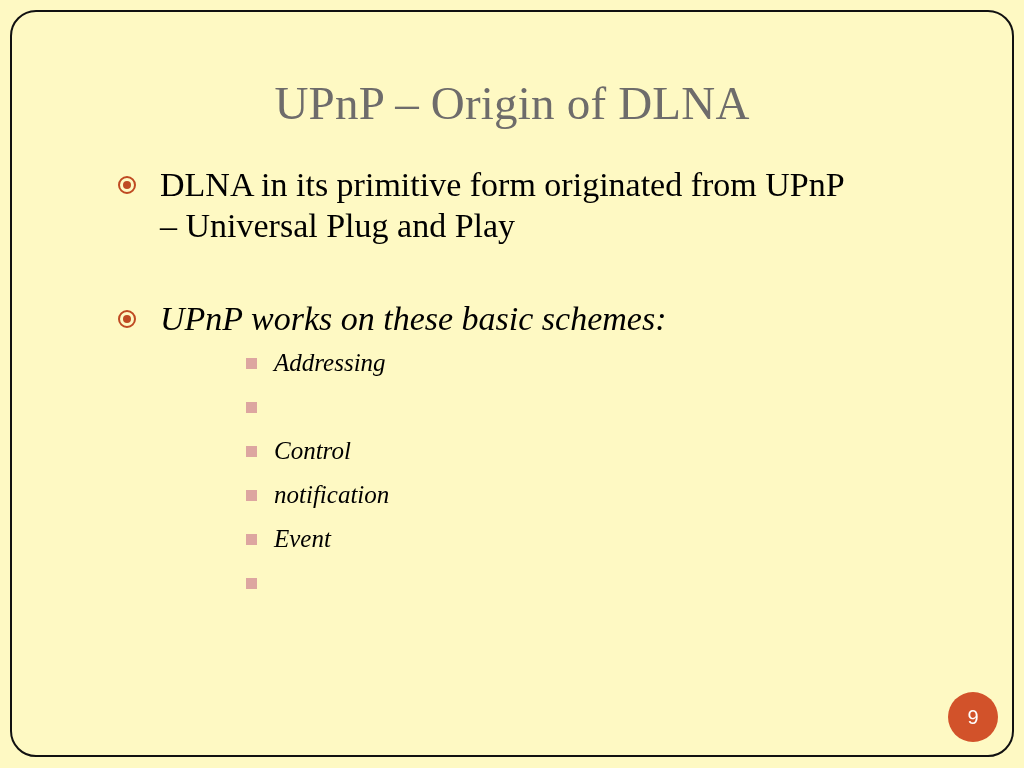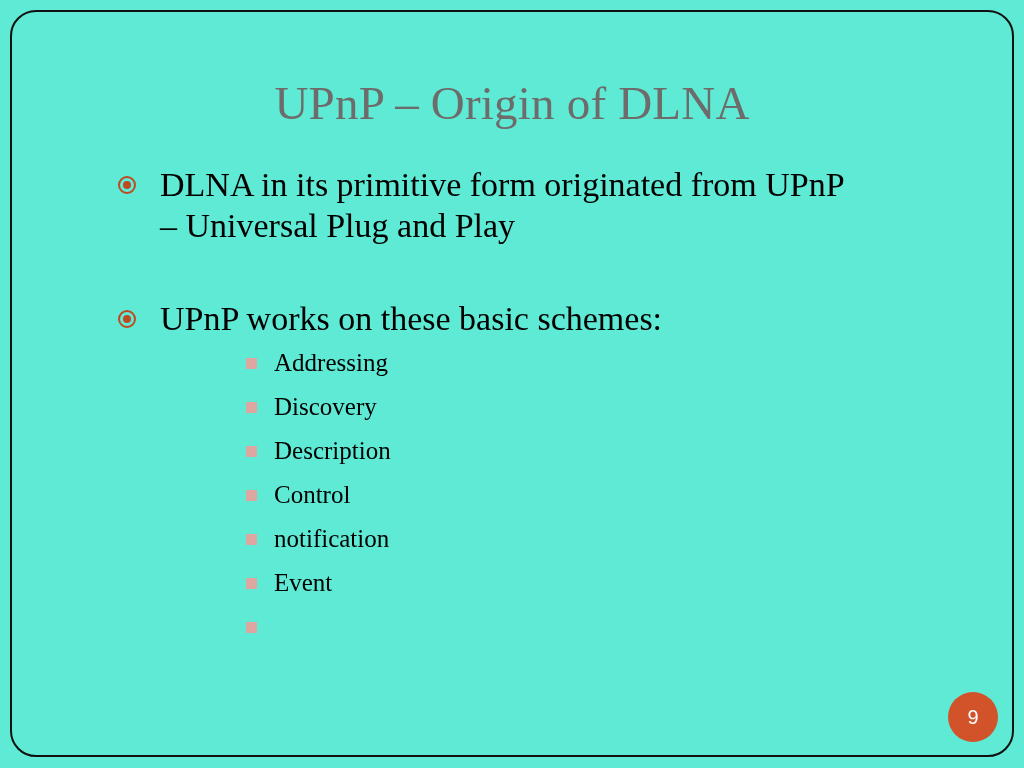--- a/index.html
+++ b/index.html
@@ -4,21 +4,21 @@
 <style>
   html, body {
     margin: 0;
     padding: 0;
     background: #ffffff;
   }
   #slide-root {
     position: relative;
     width: 1024px;
     height: 768px;
-    background: #5eead4;
+    background: #fef9c3;
     overflow: hidden;
     font-family: "Liberation Serif", "DejaVu Serif", serif;
   }
   .slide-frame {
     position: absolute;
     left: 10px;
     top: 10px;
     width: 1004px;
     height: 747px;
     box-sizing: border-box;
@@ -50,20 +50,21 @@
   .l1-item {
     position: relative;
     padding-left: 48px;
     margin-bottom: 0;
     color: #000000;
     font-size: 34px;
     line-height: 41px;
   }
   .l1-item + .l1-item {
     margin-top: 52px;
+    font-style: italic;
   }
   .l1-bullet {
     position: absolute;
     left: 6px;
     top: 12px;
     width: 18px;
     height: 18px;
     box-sizing: border-box;
     border: 2.5px solid #bf4a22;
     border-radius: 50%;
@@ -145,25 +146,20 @@
       <span class="l1-bullet"></span>
       <span class="l1-text">UPnP works on these basic schemes:</span>
 
       <ul class="l2-list">
         <li class="l2-item">
           <span class="l2-bullet"></span>
           <span>Addressing</span>
         </li>
         <li class="l2-item">
           <span class="l2-bullet"></span>
-          <span>Discovery</span>
-        </li>
-        <li class="l2-item">
-          <span class="l2-bullet"></span>
-          <span>Description</span>
         </li>
         <li class="l2-item">
           <span class="l2-bullet"></span>
           <span>Control</span>
         </li>
         <li class="l2-item">
           <span class="l2-bullet"></span>
           <span>notification</span>
         </li>
         <li class="l2-item">

